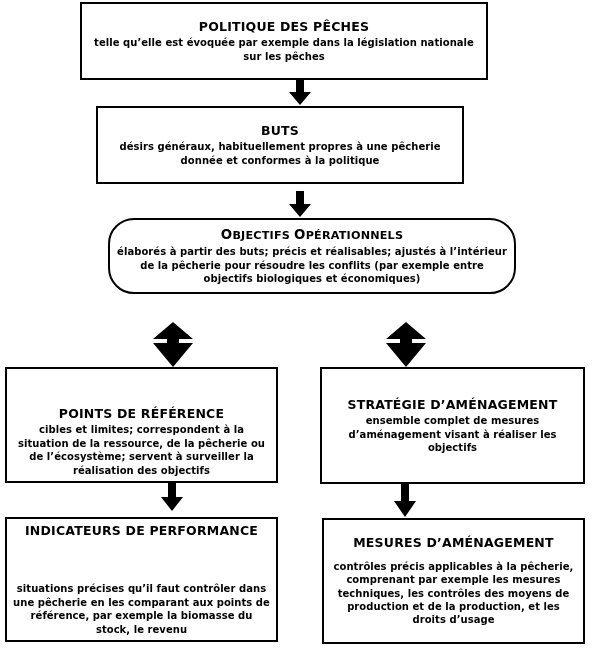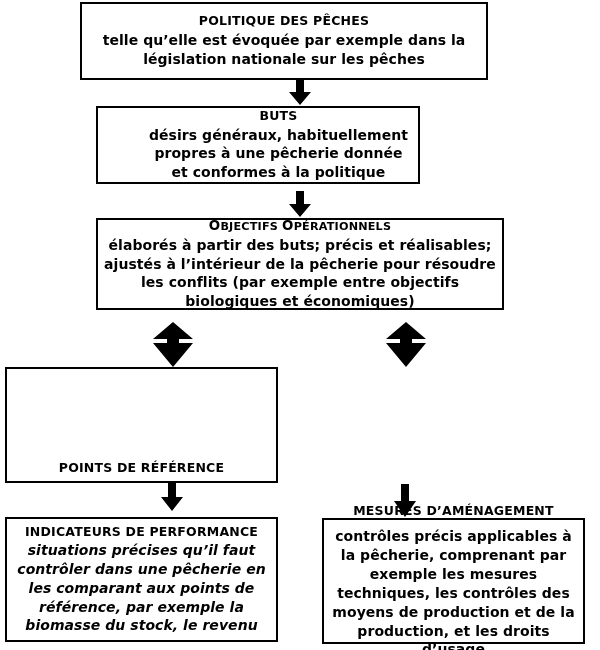--- a/index.html
+++ b/index.html
@@ -48,21 +48,21 @@
   
   .node .title.smallcaps {
     font-size: 11.2px;
   }
   .node .title.smallcaps .cap {
     font-size: 13.4px;
   }
 
   .node .body {
     font-weight: bold;
-    font-size: 14px;
+    font-size: 10px;
     line-height: 1.345;
     letter-spacing: 0.05px;
   }
 
   
   .arrow {
     position: absolute;
   }
   .arrow svg {
     display: block;
@@ -78,68 +78,73 @@
     <div class="title">POLITIQUE DES PÊCHES</div>
     <div class="body" style="max-width:384px;">telle qu’elle est évoquée par exemple dans la législation nationale sur les pêches</div>
   </div>
 
   <div class="arrow" style="left:288px; top:80px;">
     <svg width="24" height="26" viewBox="0 0 24 26" aria-hidden="true">
       <polygon points="8,0 16,0 16,12 23,12 12,25 1,12 8,12" fill="#000000"></polygon>
     </svg>
   </div>
 
-  <div class="node" id="node-buts" style="left:96px; top:106px; width:324px; height:78px;padding-left:47px;">
+  <div class="node" id="node-buts" style="left:96px; top:106px; width:368px; height:78px;">
     <div class="title">BUTS</div>
     <div class="body" style="max-width:384px;text-align:center;">désirs généraux, habituellement propres à une pêcherie donnée et conformes à la politique</div>
   </div>
 
   <div class="arrow" style="left:288px; top:191px;">
     <svg width="24" height="27" viewBox="0 0 24 27" aria-hidden="true">
       <polygon points="8,0 16,0 16,13 23,13 12,26 1,13 8,13" fill="#000000"></polygon>
     </svg>
   </div>
 
-  <div class="node" id="node-objectifs" style="left:96px; top:218px; width:408px; height:92px;">
+  <div class="node" id="node-objectifs" style="left:108px; top:218px; width:408px; height:76px;border-radius:26px;">
     <div class="title smallcaps"><span class="cap">O</span>BJECTIFS <span class="cap">O</span>PÉRATIONNELS</div>
     <div class="body" style="max-width:392px;">élaborés à partir des buts; précis et réalisables; ajustés à l’intérieur de la pêcherie pour résoudre les conflits (par exemple entre objectifs biologiques et économiques)</div>
   </div>
 
   <div class="arrow" style="left:152px; top:322px;">
     <svg width="42" height="46" viewBox="0 0 42 46" aria-hidden="true">
       <polygon points="21,0 41,17 27,17 27,21 41,21 21,45 1,21 15,21 15,17 1,17" fill="#000000"></polygon>
     </svg>
   </div>
 
   <div class="arrow" style="left:385px; top:322px;">
     <svg width="42" height="46" viewBox="0 0 42 46" aria-hidden="true">
       <polygon points="21,0 41,17 27,17 27,21 41,21 21,45 1,21 15,21 15,17 1,17" fill="#000000"></polygon>
     </svg>
   </div>
 
   <div class="node" id="node-points-reference" style="left:5px; top:367px; width:273px; height:116px;justify-content:flex-end;">
     <div class="title">POINTS DE RÉFÉRENCE</div>
+    <div class="body" style="max-width:258px;">cibles et limites; correspondent à la situation de la ressource, de la pêcherie ou de l’écosystème; servent à surveiller la réalisation des objectifs</div>
   </div>
 
+  <div class="node" id="node-strategie" style="left:320px; top:367px; width:265px; height:117px;">
+    <div class="title">STRATÉGIE D’AMÉNAGEMENT</div>
+    <div class="body" style="max-width:246px;">ensemble complet de mesures d’aménagement visant à réaliser les objectifs</div>
+  </div>
 
   <div class="arrow" style="left:160px; top:483px;">
     <svg width="24" height="29" viewBox="0 0 24 29" aria-hidden="true">
       <polygon points="8,0 16,0 16,14 23,14 12,28 1,14 8,14" fill="#000000"></polygon>
     </svg>
   </div>
 
   <div class="arrow" style="left:393px; top:484px;">
     <svg width="24" height="34" viewBox="0 0 24 34" aria-hidden="true">
       <polygon points="8,0 16,0 16,17 23,17 12,33 1,17 8,17" fill="#000000"></polygon>
     </svg>
   </div>
 
-  <div class="node" id="node-indicateurs" style="left:5px; top:517px; width:273px; height:125px;">
+  <div class="node" id="node-indicateurs" style="left:5px; top:517px; width:273px; height:125px;justify-content:space-between;">
     <div class="title">INDICATEURS DE PERFORMANCE</div>
-    <div class="body" style="max-width:266px;font-style:italic;">situations précises qu’il faut contrôler dans une pêcherie en les comparant aux points de référence, par exemple la biomasse du stock, le revenu</div>
+    <div class="body" style="max-width:266px;">situations précises qu’il faut contrôler dans une pêcherie en les comparant aux points de référence, par exemple la biomasse du stock, le revenu</div>
   </div>
 
   <div class="node" id="node-mesures" style="left:322px; top:518px; width:263px; height:126px;justify-content:center;">
     <div class="title">MESURES D’AMÉNAGEMENT</div>
     <div class="body" style="max-width:250px;margin-top:7px;">contrôles précis applicables à la pêcherie, comprenant par exemple les mesures techniques, les contrôles des moyens de production et de la production, et les droits d’usage</div>
   </div>
 
 </div>
 
 </body></html>

